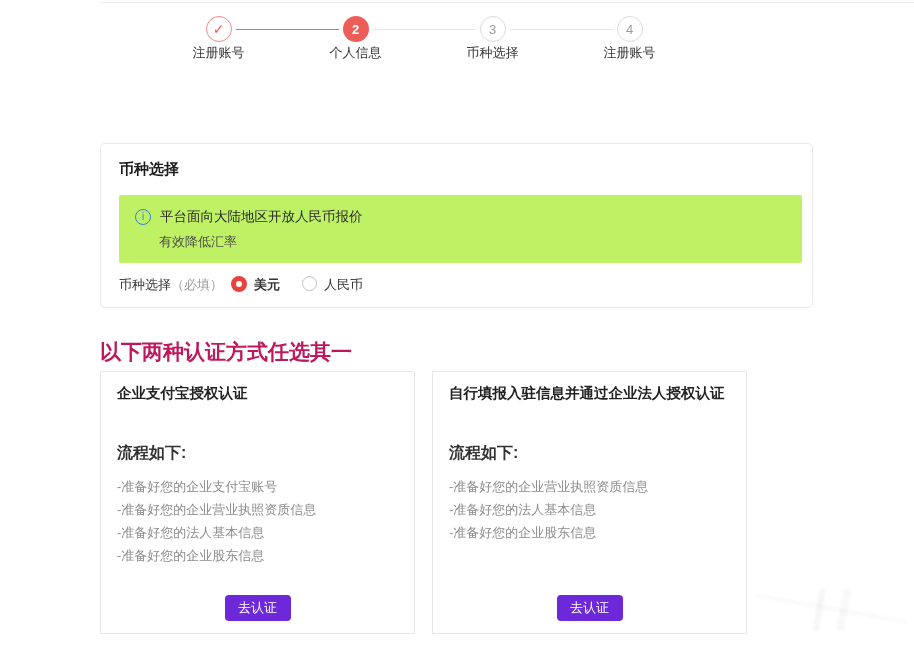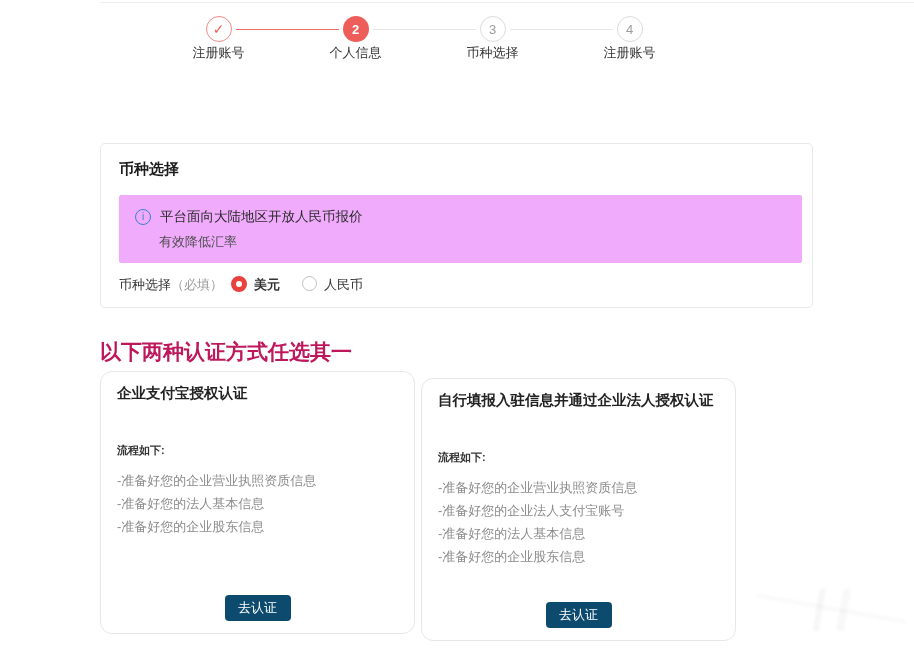--- a/index.html
+++ b/index.html
@@ -49,21 +49,21 @@
 
   
   .currency-card {
     position: absolute; left: 100px; top: 143px;
     width: 713px; height: 165px; box-sizing: border-box;
     border: 1px solid #e9e9e9; border-radius: 5px;
     padding: 16px 10px 0 18px;
   }
   .card-title { font-size: 15px; font-weight: bold; color: #1c1c1c; }
   .alert {
-    margin-top: 16px; background: #f0abfc; border-radius: 2px;
+    margin-top: 16px; background: #bef264; border-radius: 2px;
     padding: 13px 16px 12px 16px; box-sizing: border-box;
     min-height: 68px;
   }
   .alert-line1 { display: flex; align-items: center; font-size: 13.5px; color: #2b2b2b; }
   .info-icon {
     width: 14px; height: 14px; border-radius: 50%;
     border: 1px solid #3b7fe0; color: #3b7fe0;
     display: inline-flex; align-items: center; justify-content: center;
     font-size: 10px; line-height: 1; margin-right: 9px; flex: 0 0 auto;
   }
@@ -90,33 +90,33 @@
   .radio-label.bold { font-weight: bold; }
 
   
   .section-heading {
     position: absolute; left: 100px; top: 338px;
     font-size: 21px; font-weight: bold; color: #be185d;
   }
   .auth-card {
     position: absolute; top: 371px;
     width: 315px; height: 263px; box-sizing: border-box;
-    border: 1px solid #e7e7e7; border-radius: 12px;
+    border: 1px solid #e7e7e7; border-radius: 1px;
     padding: 12px 16px;
   }
   .auth-card.left  { left: 100px; }
-  .auth-card.right { left: 421px; margin-top: 7px; }
+  .auth-card.right { left: 432px; }
   .auth-title { font-size: 14.5px; font-weight: bold; color: #222; white-space: nowrap; }
-  .process-label { margin-top: 40px; font-size: 11px; font-weight: bold; color: #333; }
+  .process-label { margin-top: 40px; font-size: 16px; font-weight: bold; color: #333; }
   .process-list { margin-top: 11px; }
   .process-item { font-size: 13px; color: #8c8c8c; line-height: 23px; }
   .go-btn {
     position: absolute; left: 50%; transform: translateX(-50%); bottom: 12px;
     min-width: 66px; height: 26px; box-sizing: border-box;
-    background: #0c4a6e; color: #fff; border: none; border-radius: 4px;
+    background: #6d28d9; color: #fff; border: none; border-radius: 4px;
     font-size: 13px; font-family: inherit; cursor: pointer;
     padding: 0 12px; line-height: 26px;
   }
 
   
   .watermark {
     position: absolute; right: 8px; bottom: 18px;
     width: 150px; height: 42px; pointer-events: none;
     background:
       linear-gradient(100deg, transparent 40%, rgba(120,120,120,0.10) 41%, rgba(120,120,120,0.10) 44%, transparent 45%),
@@ -173,32 +173,32 @@
     </label>
   </div>
 </div>
 
 <div class="section-heading">以下两种认证方式任选其一</div>
 
 <div class="auth-card left">
   <div class="auth-title">企业支付宝授权认证</div>
   <div class="process-label">流程如下:</div>
   <div class="process-list">
+    <div class="process-item">-准备好您的企业支付宝账号</div>
     <div class="process-item">-准备好您的企业营业执照资质信息</div>
     <div class="process-item">-准备好您的法人基本信息</div>
     <div class="process-item">-准备好您的企业股东信息</div>
   </div>
   <button class="go-btn">去认证</button>
 </div>
 
 <div class="auth-card right">
   <div class="auth-title">自行填报入驻信息并通过企业法人授权认证</div>
   <div class="process-label">流程如下:</div>
   <div class="process-list">
     <div class="process-item">-准备好您的企业营业执照资质信息</div>
-    <div class="process-item">-准备好您的企业法人支付宝账号</div>
     <div class="process-item">-准备好您的法人基本信息</div>
     <div class="process-item">-准备好您的企业股东信息</div>
   </div>
   <button class="go-btn">去认证</button>
 </div>
 
 <div class="watermark"></div>
 
 </body></html>

